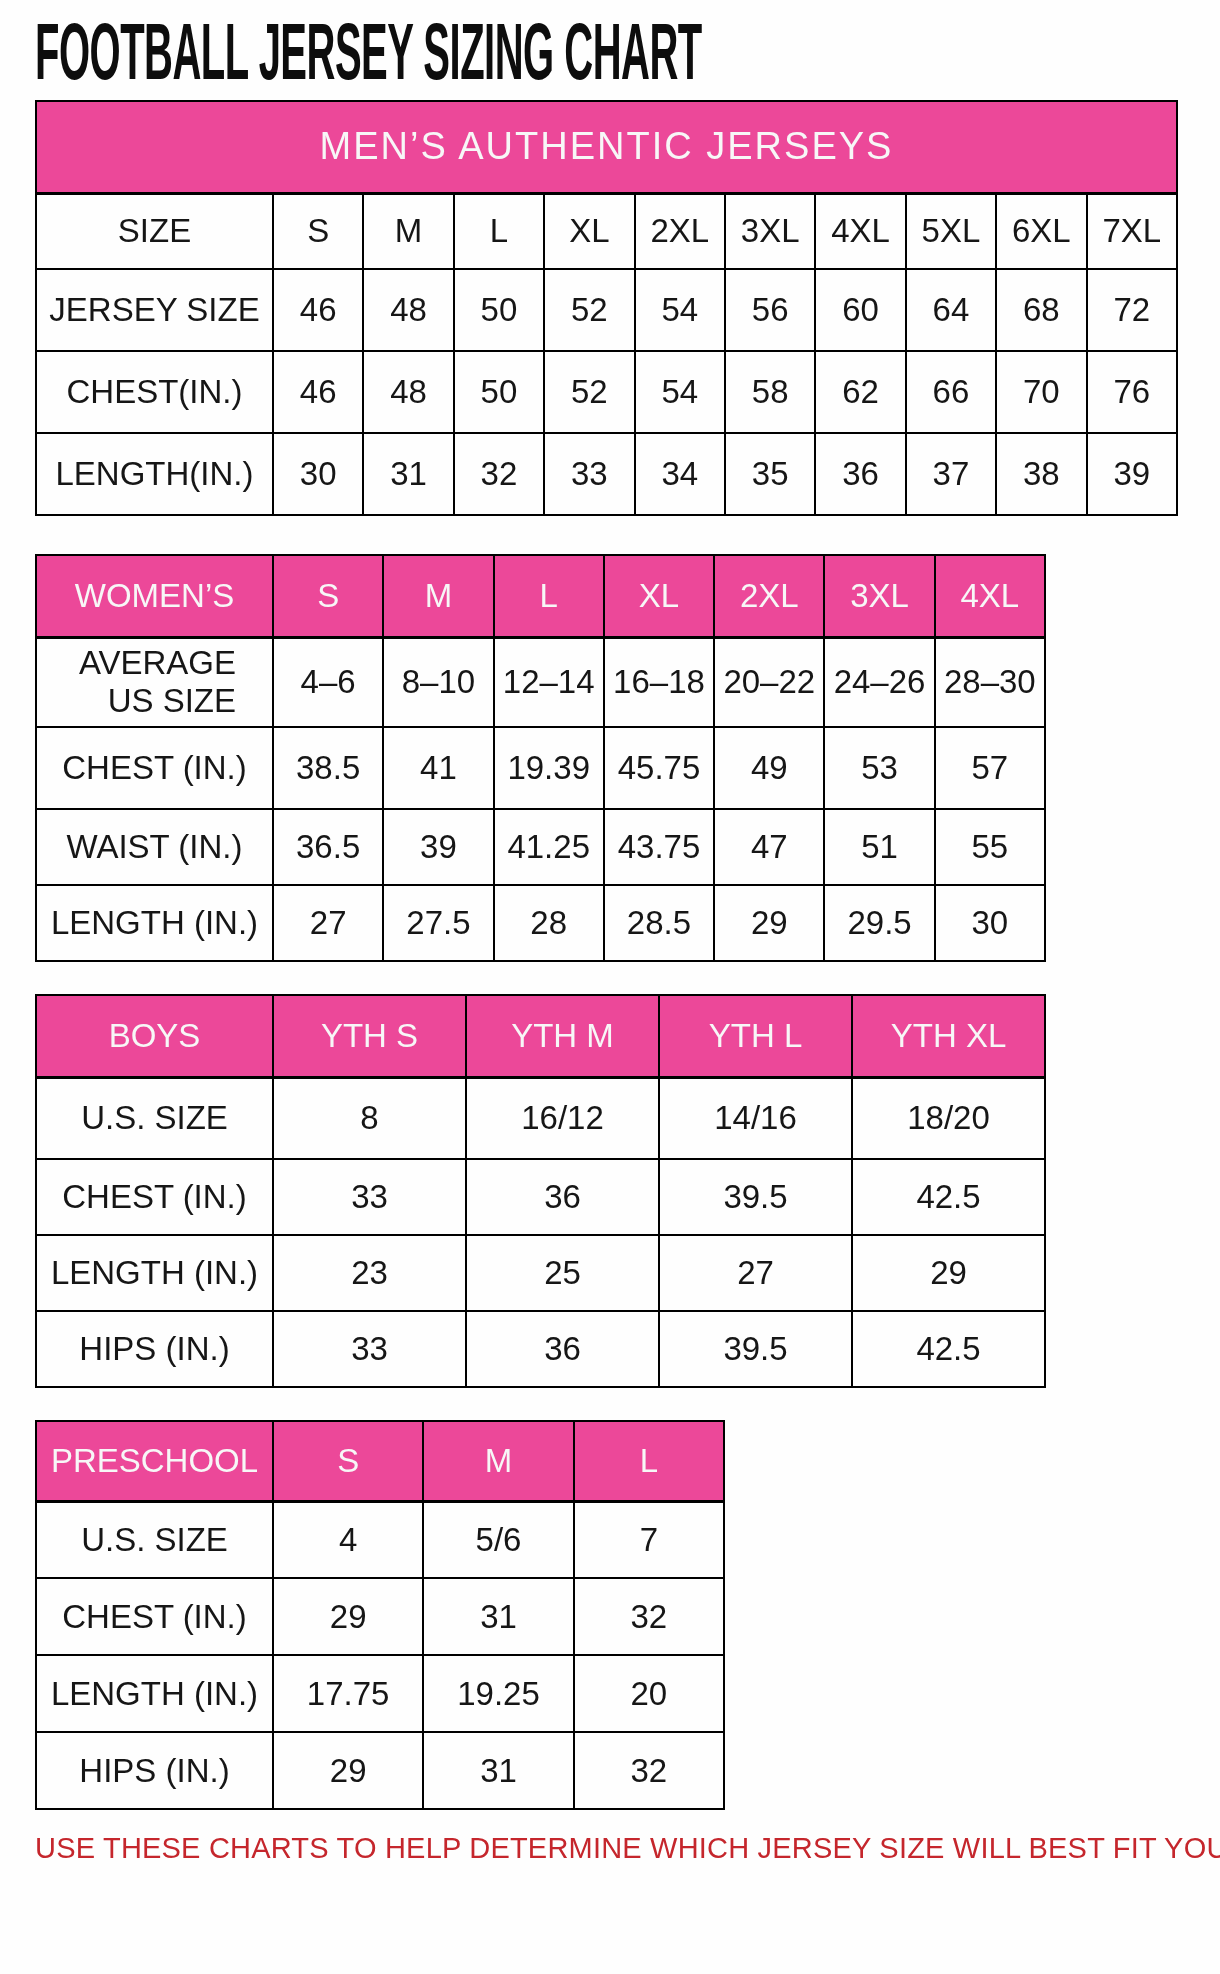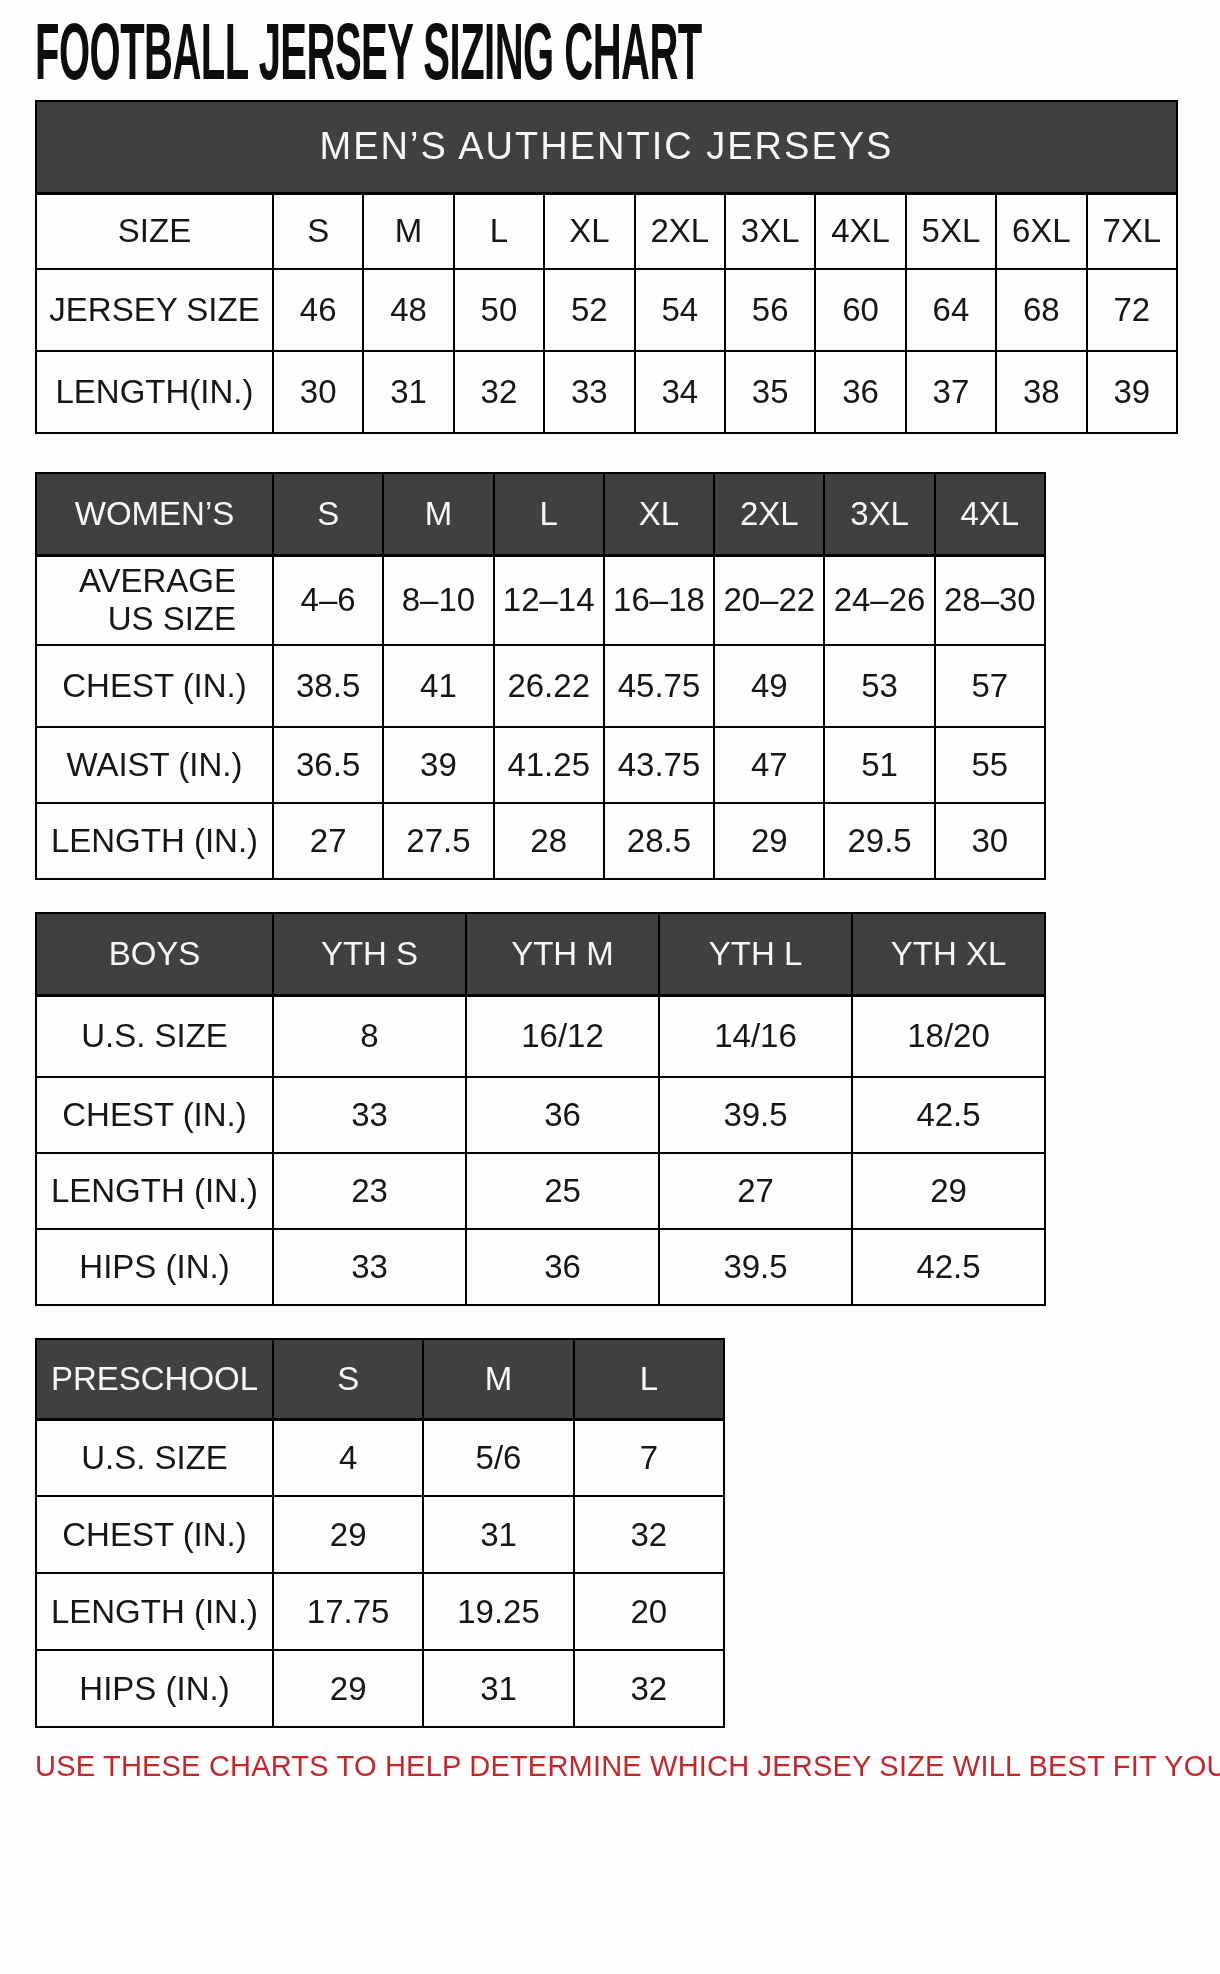--- a/index.html
+++ b/index.html
@@ -43,21 +43,21 @@
   td {
     border: 2px solid #000;
     text-align: center;
     vertical-align: middle;
     font-size: 33px;
     color: #161616;
     padding: 0;
     overflow: hidden;
   }
   tr.head td, td.banner {
-    background: #404040;
+    background: #ec4899;
     color: #f7f7f7;
   }
   td.banner {
     font-size: 38px;
     letter-spacing: 2px;
     border-bottom: 3px solid #000;
   }
   tr.head td { border-bottom-width: 3px; }
   td.lbl2 { padding: 0 36px; line-height: 1.15; text-align: right; }
   .t-mens { margin-top: 16px; width: 1143px; }
@@ -111,20 +111,33 @@
       <td>50</td>
       <td>52</td>
       <td>54</td>
       <td>56</td>
       <td>60</td>
       <td>64</td>
       <td>68</td>
       <td>72</td>
     </tr>
     <tr style="height:82px">
+      <td>CHEST(IN.)</td>
+      <td>46</td>
+      <td>48</td>
+      <td>50</td>
+      <td>52</td>
+      <td>54</td>
+      <td>58</td>
+      <td>62</td>
+      <td>66</td>
+      <td>70</td>
+      <td>76</td>
+    </tr>
+    <tr style="height:82px">
       <td>LENGTH(IN.)</td>
       <td>30</td>
       <td>31</td>
       <td>32</td>
       <td>33</td>
       <td>34</td>
       <td>35</td>
       <td>36</td>
       <td>37</td>
       <td>38</td>
@@ -155,21 +168,21 @@
       <td>12–14</td>
       <td>16–18</td>
       <td>20–22</td>
       <td>24–26</td>
       <td>28–30</td>
     </tr>
     <tr style="height:82px">
       <td>CHEST (IN.)</td>
       <td>38.5</td>
       <td>41</td>
-      <td>26.22</td>
+      <td>19.39</td>
       <td>45.75</td>
       <td>49</td>
       <td>53</td>
       <td>57</td>
     </tr>
     <tr style="height:76px">
       <td>WAIST (IN.)</td>
       <td>36.5</td>
       <td>39</td>
       <td>41.25</td>

